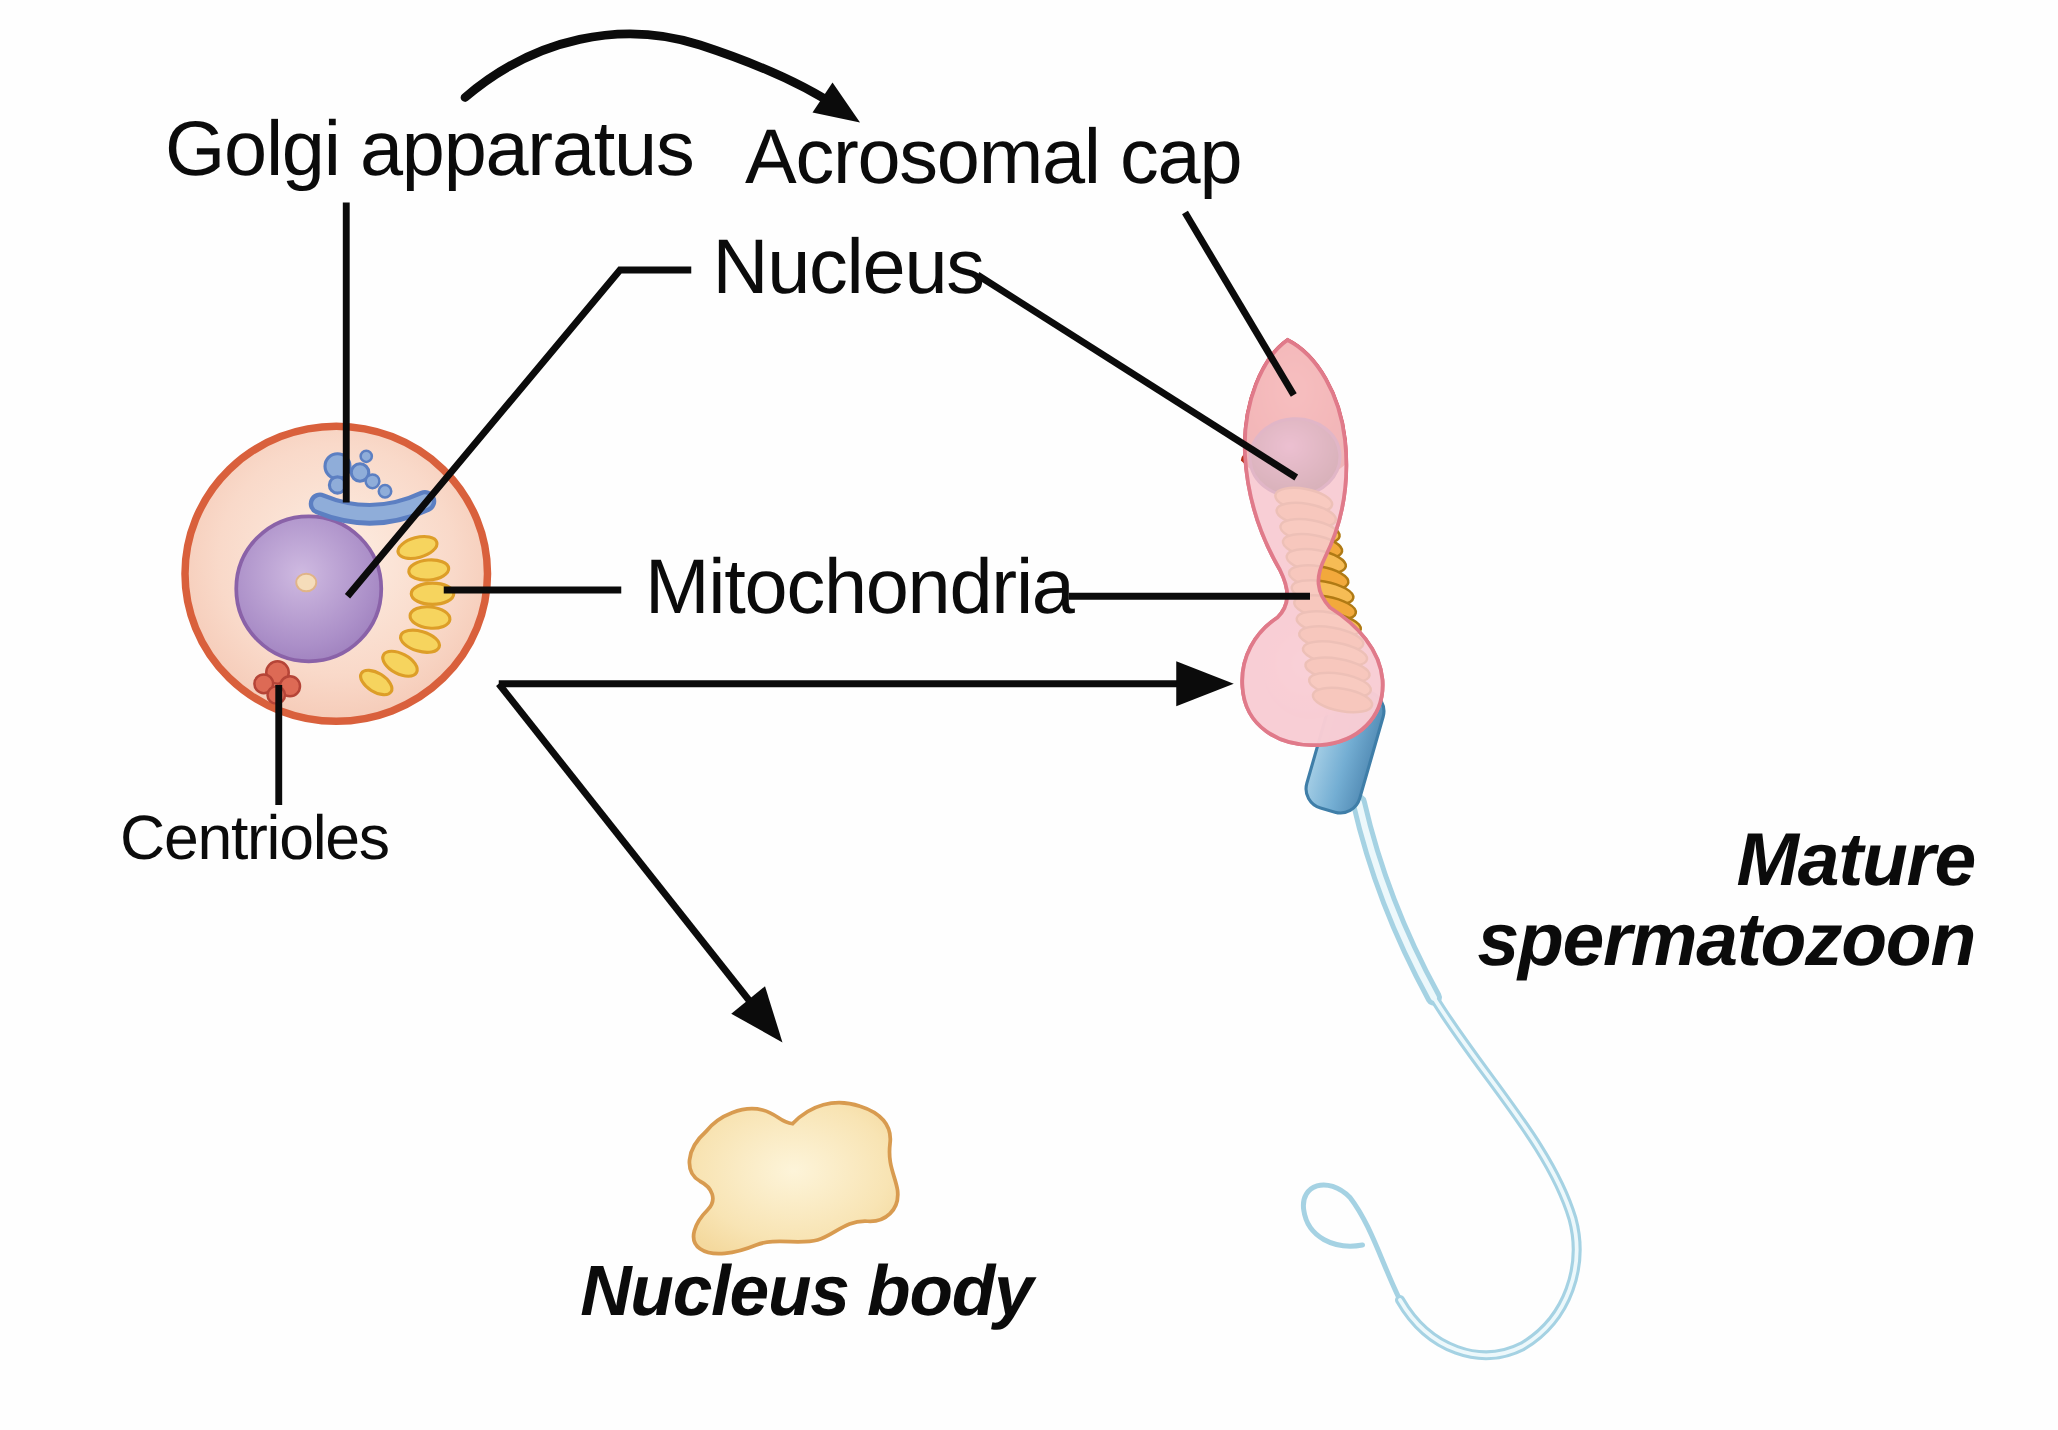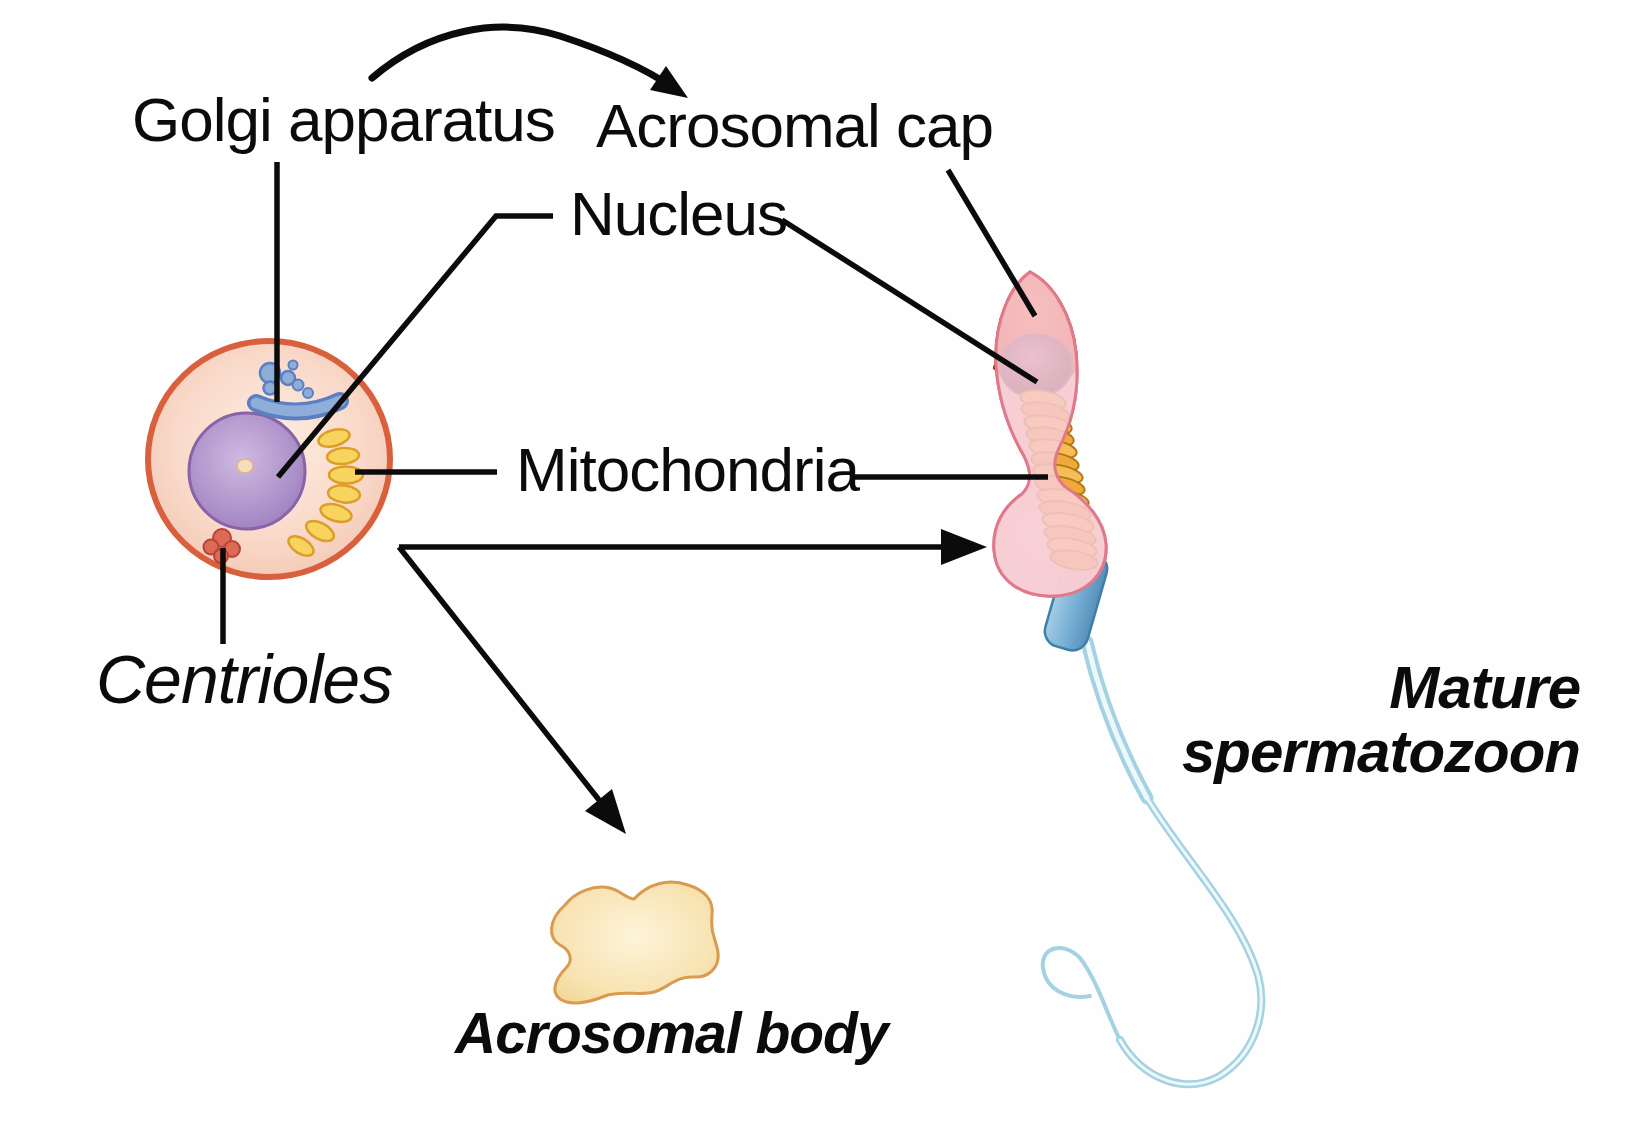--- a/index.html
+++ b/index.html
@@ -165,22 +165,22 @@
   </svg>
 
   <div class="lbl" style="left:132px;top:88px;font-size:62px;">Golgi apparatus</div>
 
   <div class="lbl" style="left:596px;top:94px;font-size:62px;">Acrosomal cap</div>
 
   <div class="lbl" style="left:516px;top:438px;font-size:62px;">Mitochondria</div>
 
   <div class="lbl" style="left:570px;top:182px;font-size:62px;">Nucleus</div>
 
-  <div class="lbl" style="left:96px;top:644px;font-size:68px;font-style:italic;">Centrioles</div>
+  <div class="lbl" style="left:96px;top:644px;font-size:50px;">Centrioles</div>
 
-  <div class="lbl bi" style="left:455px;top:1004px;font-size:57px;width:380px;text-align:center;">Acrosomal body</div>
+  <div class="lbl bi" style="left:455px;top:1004px;font-size:57px;width:380px;text-align:center;">Nucleus body</div>
 
   <div class="lbl bi center" style="left:1130px;top:656px;width:450px;font-size:60px;line-height:64px;">
     <div>Mature</div>
     <div>spermatozoon</div>
   </div>
 
 </div>
 
 </body></html>

